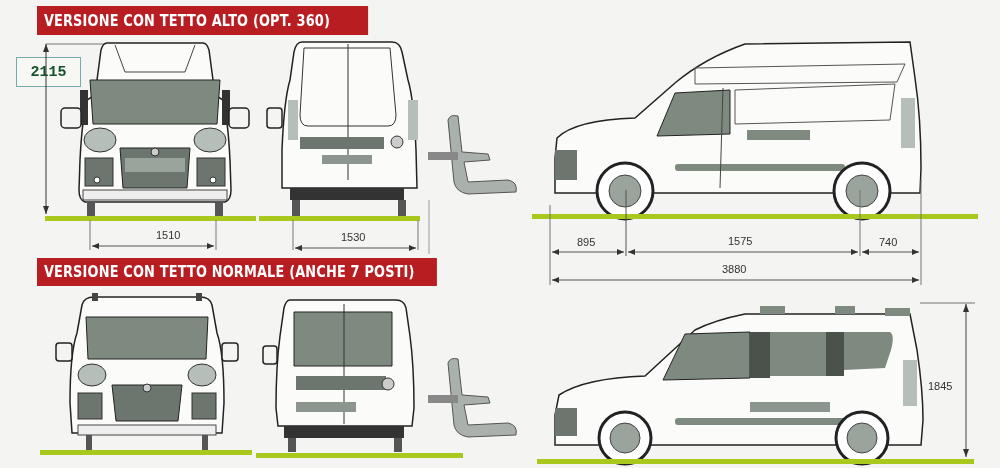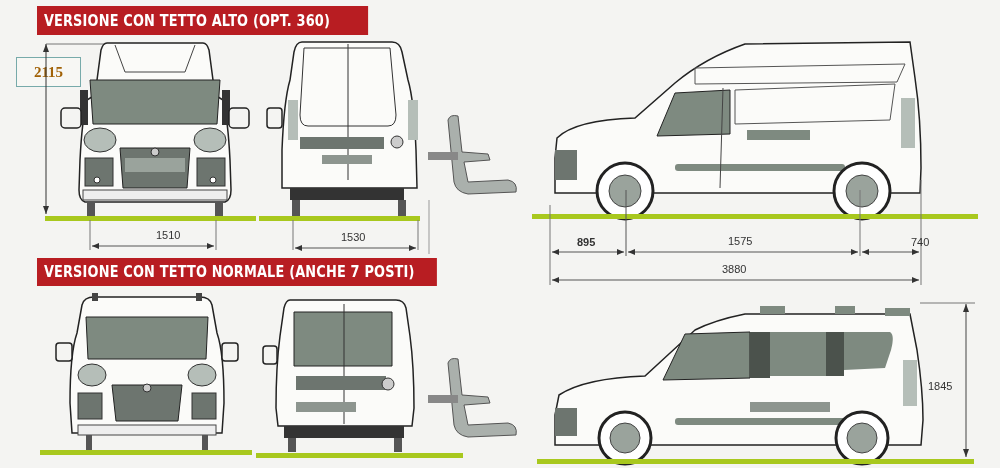--- a/index.html
+++ b/index.html
@@ -1,20 +1,20 @@
 <!DOCTYPE html>
 <html><head>
 <meta charset="utf-8">
 <style>
   html,body{margin:0;padding:0;}
   body{width:1000px;height:468px;background:#f4f4f2;position:relative;overflow:hidden;font-family:"Liberation Sans",sans-serif;}
   .banner{position:absolute;background:#b81d22;color:#fff;font-family:"DejaVu Sans",sans-serif;font-weight:bold;font-size:15px;letter-spacing:0.2px;display:flex;align-items:center;padding-left:8px;box-sizing:border-box;transform:scaleX(0.86);transform-origin:left center;white-space:nowrap;}
   .ground{position:absolute;height:5px;background:#a8c81e;}
   .dim-label{position:absolute;font-size:11px;color:#333;font-family:"Liberation Sans",sans-serif;}
-  .dimbox{position:absolute;border:1px solid #7aa;background:#f7f7f4;font-family:Liberation Serif, serif;font-weight:bold;font-size:15px;color:#a16207;display:flex;align-items:center;justify-content:center;}
+  .dimbox{position:absolute;border:1px solid #7aa;background:#f7f7f4;font-family:Liberation Mono, monospace;font-weight:bold;font-size:15px;color:#14532d;display:flex;align-items:center;justify-content:center;}
   svg{position:absolute;overflow:visible;}
 </style>
 </head>
 <body>
 
 <div class="banner" style="left:37px;top:6px;width:385px;height:29px;">VERSIONE CON TETTO ALTO (OPT. 360)</div>
 
 <div class="dimbox" style="left:16px;top:57px;width:63px;height:28px;">2115</div>
 <svg style="left:0;top:0;" width="1000" height="468">
   <line x1="46" y1="44" x2="46" y2="214" stroke="#333" stroke-width="1"></line>
@@ -114,23 +114,23 @@
   <line x1="628" y1="252" x2="858" y2="252" stroke="#555"></line>
   <polygon points="628,252 635,249 635,255" fill="#333"></polygon>
     <polygon points="858,252 851,249 851,255" fill="#333"></polygon>
   <line x1="862" y1="252" x2="919" y2="252" stroke="#555"></line>
   <polygon points="862,252 869,249 869,255" fill="#333"></polygon>
     <polygon points="919,252 912,249 912,255" fill="#333"></polygon>
   <line x1="552" y1="280" x2="919" y2="280" stroke="#555"></line>
   <polygon points="552,280 559,277 559,283" fill="#333"></polygon>
     <polygon points="919,280 912,277 912,283" fill="#333"></polygon>
 </svg>
-<div class="dim-label" style="left:577px;top:236px;font-weight:bold;">895</div>
+<div class="dim-label" style="left:577px;top:236px;">895</div>
 <div class="dim-label" style="left:728px;top:235px;">1575</div>
-<div class="dim-label" style="left:879px;top:236px;margin-left:32px;">740</div>
+<div class="dim-label" style="left:879px;top:236px;">740</div>
 <div class="dim-label" style="left:722px;top:263px;">3880</div>
 
 <div class="banner" style="left:37px;top:258px;width:465px;height:28px;">VERSIONE CON TETTO NORMALE (ANCHE 7 POSTI)</div>
 
 <svg style="left:52px;top:293px;" width="190" height="165" viewBox="0 0 190 165">
   <path d="M30,12 Q32,4 42,4 L148,4 Q158,4 160,12 L165,40 Q172,60 172,110 L170,140 L20,140 L18,110 Q18,60 25,40 Z" fill="#fbfbf9" stroke="#222" stroke-width="1.5"></path>
   <rect x="40" y="0" width="6" height="8" fill="#444"></rect>
     <rect x="144" y="0" width="6" height="8" fill="#444"></rect>
   <path d="M34,24 L156,24 L154,66 L36,66 Z" fill="#7e8a80" stroke="#222"></path>
   <rect x="4" y="50" width="16" height="18" rx="3" fill="#f4f4f2" stroke="#222" stroke-width="1.5"></rect>

